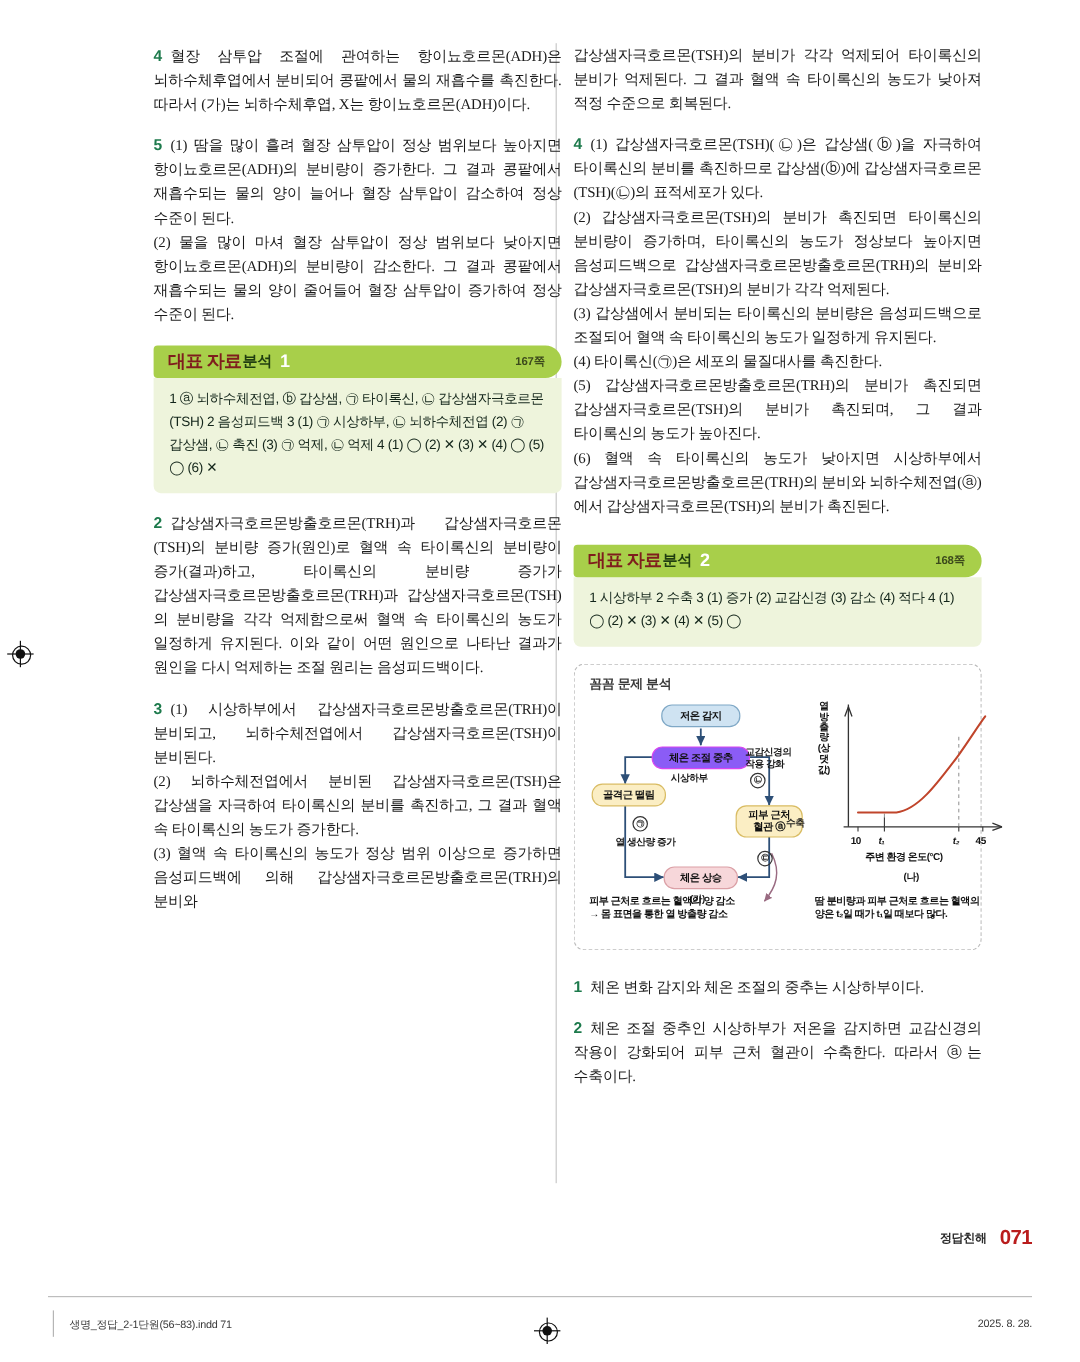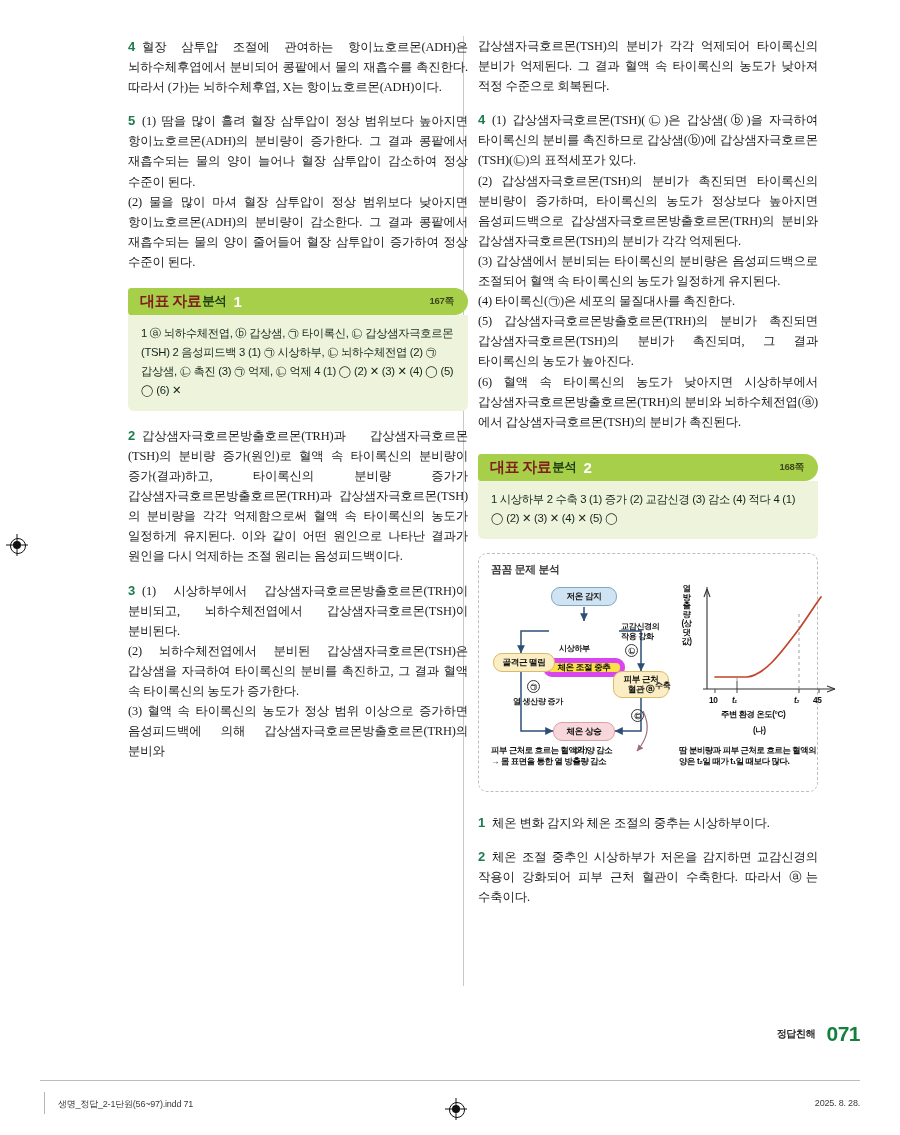--- a/index.html
+++ b/index.html
@@ -101,21 +101,21 @@
   .node{
     position:absolute;
     font-family:"Liberation Sans","DejaVu Sans",sans-serif;
     font-size:8.6px;font-weight:bold;letter-spacing:-0.4px;
     display:flex;align-items:center;justify-content:center;
     text-align:center;line-height:1.18;
     border-radius:9px;color:#111;
     box-sizing:border-box;
   }
   .n-blue{background:#cfe3f2;border:1px solid #7fa8c6;}
-  .n-purple{background:#fde047;border:5px solid #d946ef;margin-top:36px;}
+  .n-purple{background:#8b5cf6;border:1px solid #d946ef;}
   .n-yellow{background:#fbeec4;border:1px solid #d9bc63;}
   .n-pink{background:#f7d7da;border:1px solid #dba0a6;}
 
   .flab{
     position:absolute;
     font-family:"Liberation Sans","DejaVu Sans",sans-serif;
     font-size:8.1px;font-weight:bold;color:#1a1a1a;letter-spacing:-0.4px;
     line-height:1.22;white-space:nowrap;
   }
   .circ{
@@ -149,21 +149,21 @@
   .pagefoot{
     position:absolute;right:40px;top:1022px;
     display:flex;align-items:center;gap:11px;
   }
   .pagefoot .lbl{
     font-family:"Liberation Sans","DejaVu Sans",sans-serif;
     font-size:10px;font-weight:bold;color:#2b2b2b;letter-spacing:-0.3px;
   }
   .pagefoot .num{
     font-family:"Liberation Sans","DejaVu Sans",sans-serif;
-    font-size:21px;font-weight:bold;color:#15803d;letter-spacing:-0.5px;
+    font-size:17px;font-weight:bold;color:#b91c1c;letter-spacing:-0.5px;
   }
   .printfoot{
     position:absolute;top:1098px;
     font-family:"Liberation Sans","DejaVu Sans",sans-serif;
     font-size:9px;color:#3a3a3a;letter-spacing:-0.2px;
   }
   #foot-file{left:58px;}
   #foot-date{right:40px;}
   .vrule{position:absolute;left:44px;top:1092px;width:1px;height:22px;background:#b5b5b5;}
 </style>
@@ -360,16 +360,16 @@
 
   </div>
 
   <div class="pagefoot">
     <span class="lbl">정답친해</span>
     <span class="num">071</span>
   </div>
 
   <div class="footline"></div>
   <div class="vrule"></div>
-  <div class="printfoot" id="foot-file">생명_정답_2-1단원(56~97).indd   71</div>
+  <div class="printfoot" id="foot-file">생명_정답_2-1단원(56~83).indd   71</div>
   <div class="printfoot" id="foot-date">2025. 8. 28.</div>
 
 </div>
 
 </body></html>

